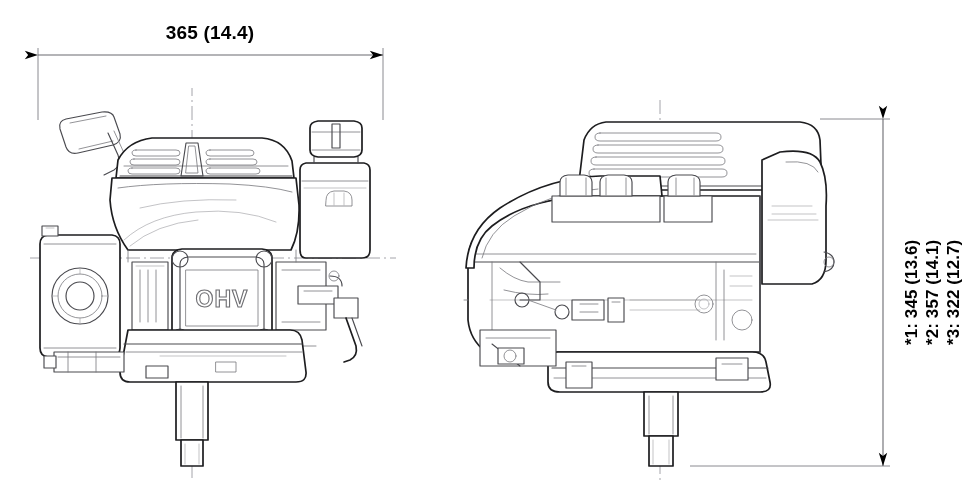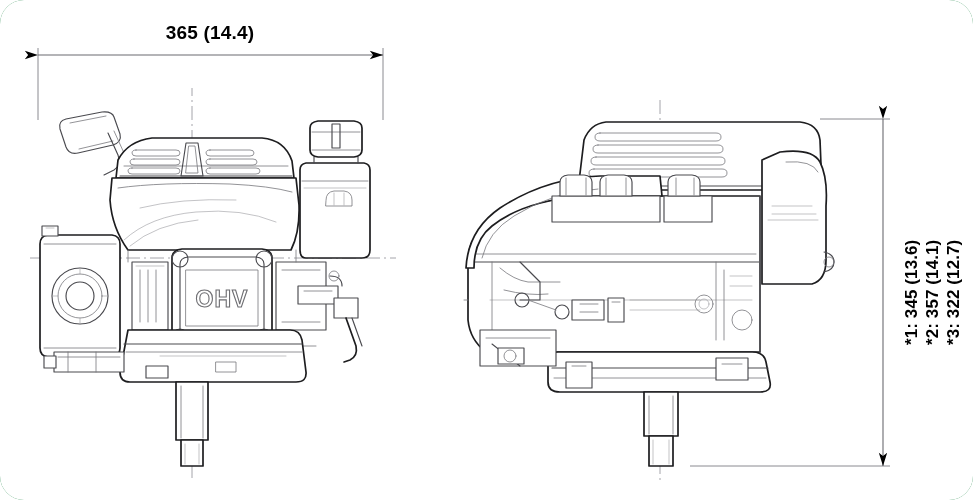--- a/index.html
+++ b/index.html
@@ -10,21 +10,20 @@
   }
   body {
     font-family: "Liberation Sans", sans-serif;
   }
   #sheet {
     position: relative;
     width: 973px;
     height: 500px;
     background: #15803d;
     overflow: hidden;
-    border-radius: 24px;
   }
   #drawing-svg {
     position: absolute;
     left: 0;
     top: 0;
     width: 973px;
     height: 500px;
   }
   .dim-text {
     font-family: "Liberation Sans", sans-serif;

